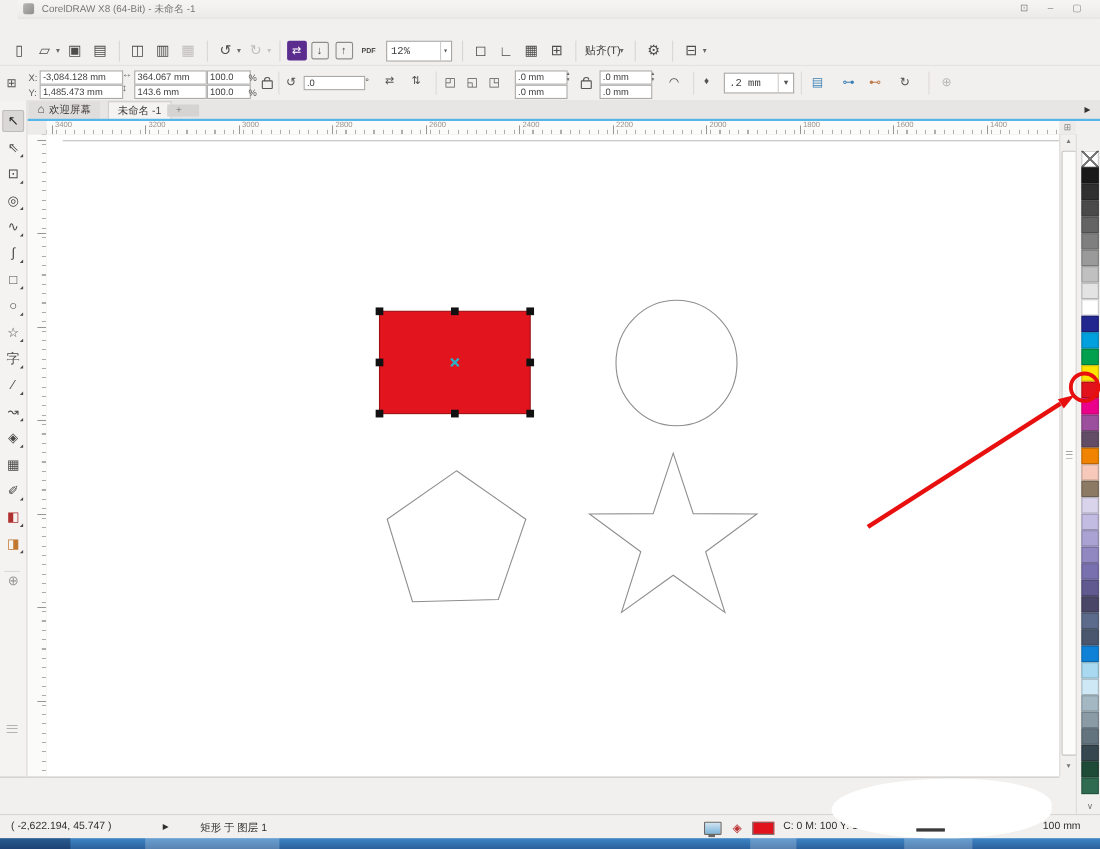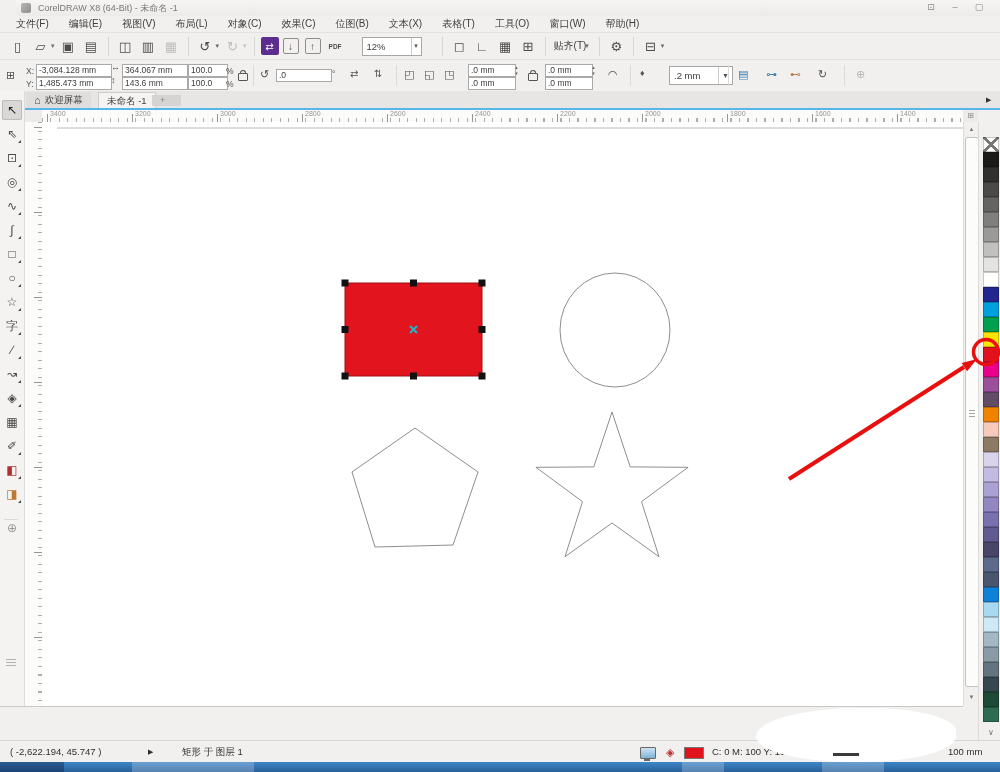--- a/index.html
+++ b/index.html
@@ -17,21 +17,21 @@
   
   #toolbar{left:0;top:33px;width:1000px;height:27px;background:#f1f0ef;border-bottom:1px solid #e4e2e0;display:flex;align-items:center;padding-left:6px;box-sizing:border-box;}
   .tbi{width:21px;height:21px;display:inline-flex;align-items:center;justify-content:center;font-size:13px;color:#4d4c4b;margin:0 1px;border-radius:2px;}
   .tbi.disabled{color:#c0bebc;}
   .tbi.accent{background:#5b2d8e;color:#fff;font-size:10px;width:18px;height:18px;border-radius:2px;}
   .tbi.boxed{border:1px solid #8f8d8b;width:14px;height:14px;font-size:10px;margin:0 3px;}
   .tbi.pdf{font-size:6.5px;font-weight:bold;letter-spacing:0;}
   .caret{font-size:7px;color:#6a6866;margin:0 2px 0 -1px;}
   .caret.disabled{color:#c6c4c2;}
   .tsep{width:1px;height:19px;background:#d8d6d4;margin:0 5px;}
-  .combo{height:17px;background:#fff;border:1px solid #a8a6a4;display:inline-flex;align-items:center;font-size:9.5px;margin:0 15px;}
+  .combo{height:17px;background:#fff;border:1px solid #a8a6a4;display:inline-flex;align-items:center;font-size:9.5px;margin:0 4px;font-family:Liberation Mono, monospace;}
   .combo .val{padding:0 4px;min-width:40px;}
   .combo .cbtn{width:13px;height:100%;border-left:1px solid #cfcdcb;display:flex;align-items:center;justify-content:center;font-size:7px;color:#555;}
   .tbtext{font-size:10px;color:#3f3e3d;display:inline-flex;align-items:center;padding:0 3px;}
   
   #propbar{left:0;top:60px;width:1000px;height:31px;background:#f1f0ef;border-bottom:1px solid #d8d6d4;}
   .pfield{position:absolute;background:#fff;border:1px solid #aba9a7;font-size:8.5px;line-height:11px;height:11px;padding:0 2px;white-space:nowrap;overflow:hidden;}
   .plab{position:absolute;font-size:8.5px;color:#55534f;}
   .picon{position:absolute;font-size:11px;color:#55534f;}
   .spin{position:absolute;width:9px;font-size:5px;color:#666;line-height:6px;text-align:center;}
   .psep{position:absolute;top:5px;width:1px;height:21px;background:#dcdad8;}
@@ -109,34 +109,20 @@
 
   <div id="titlebar" class="abs">
     <div id="appicon" class="abs"></div>
     <div id="titletext" class="abs">CorelDRAW X8 (64-Bit) - 未命名 -1</div>
     <div class="winbtn abs" style="left:906px">⊡</div>
     <div class="winbtn abs" style="left:930px">–</div>
     <div class="winbtn abs" style="left:954px">▢</div>
     <div class="winbtn abs" style="left:978px">×</div>
   </div>
 
-  <div id="menubar" class="abs">
-      <span class="mi">文件(F)</span>
-      <span class="mi">编辑(E)</span>
-      <span class="mi">视图(V)</span>
-      <span class="mi">布局(L)</span>
-      <span class="mi">对象(C)</span>
-      <span class="mi">效果(C)</span>
-      <span class="mi">位图(B)</span>
-      <span class="mi">文本(X)</span>
-      <span class="mi">表格(T)</span>
-      <span class="mi">工具(O)</span>
-      <span class="mi">窗口(W)</span>
-      <span class="mi">帮助(H)</span>
-    </div>
 
   <div id="toolbar" class="abs">
       <span class="tbi">▯</span>
       <span class="tbi">▱</span>
       <span class="caret">▾</span>
       <span class="tbi">▣</span>
       <span class="tbi">▤</span>
       <div class="tsep"></div>
       <span class="tbi">◫</span>
       <span class="tbi">▥</span>

